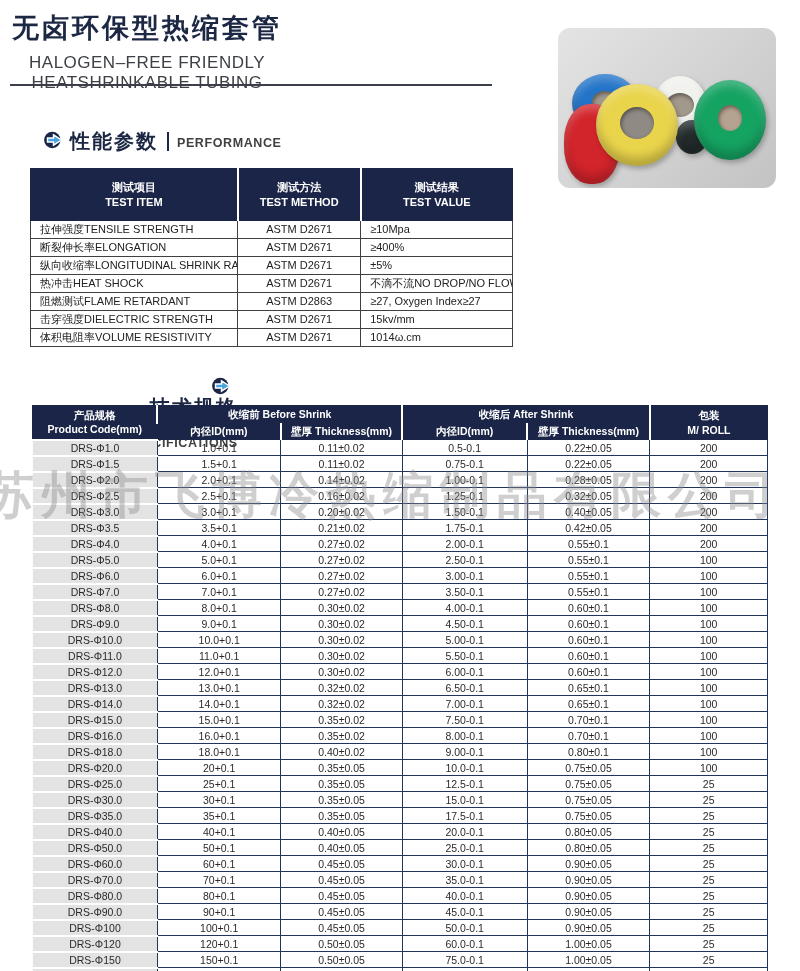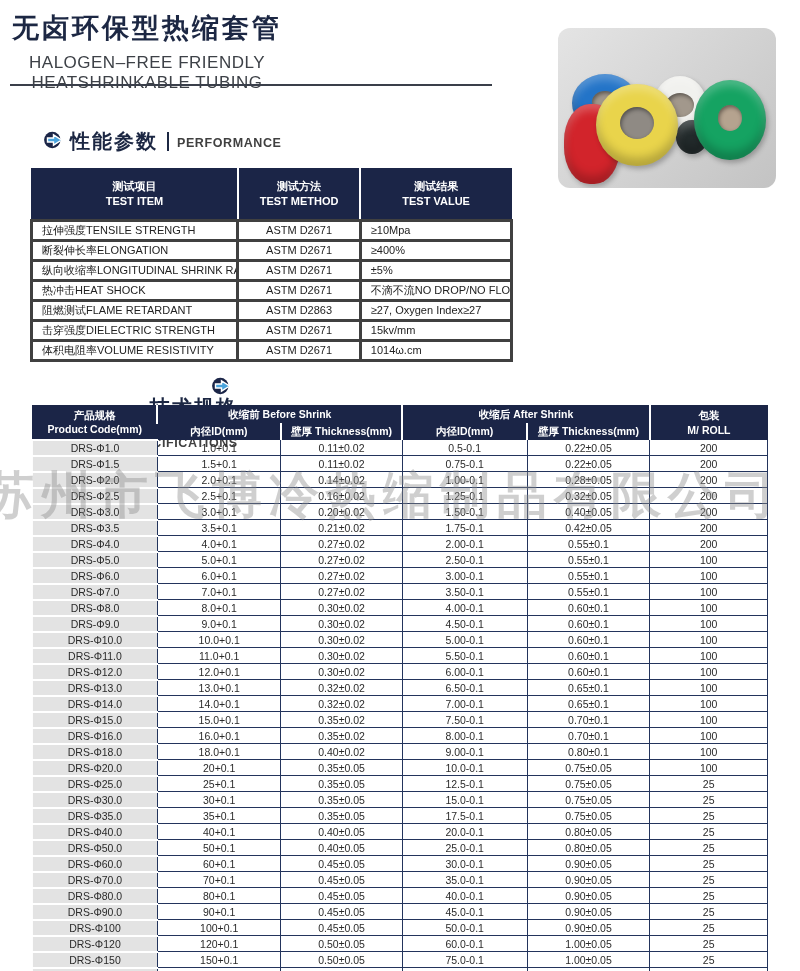--- a/index.html
+++ b/index.html
@@ -48,21 +48,21 @@
 
   
   table { border-collapse:collapse; table-layout:fixed; }
   thead th { background:#1b2547; color:#ffffff; font-size:11px; font-weight:bold; line-height:1.35;
              border:1px solid #1b2547; border-left:2px solid #ffffff; vertical-align:middle; }
   thead th:first-child { border-left:1px solid #1b2547; }
 
   
   .perf-table { position:absolute; left:30px; top:168px; width:483px; }
   .perf-table thead th { height:52px; }
-  .perf-table tbody td { border:3px solid #404040; font-size:11px; height:17px; line-height:17px;
+  .perf-table tbody td { border:1px solid #404040; font-size:11px; height:17px; line-height:17px;
                          padding:0 4px; white-space:nowrap; overflow:hidden; }
   .perf-table td.c-item   { padding-left:9px;  text-align:left; }
   .perf-table td.c-method { text-align:center; }
   .perf-table td.c-value  { padding-left:9px;  text-align:left; }
 
   
   .spec-table { position:absolute; left:32px; top:405px; width:736px; }
   .spec-table thead th { font-size:10.5px; }
   .spec-table thead tr.h1 th { height:18px; }
   .spec-table thead tr.h2 th { height:16px; }

